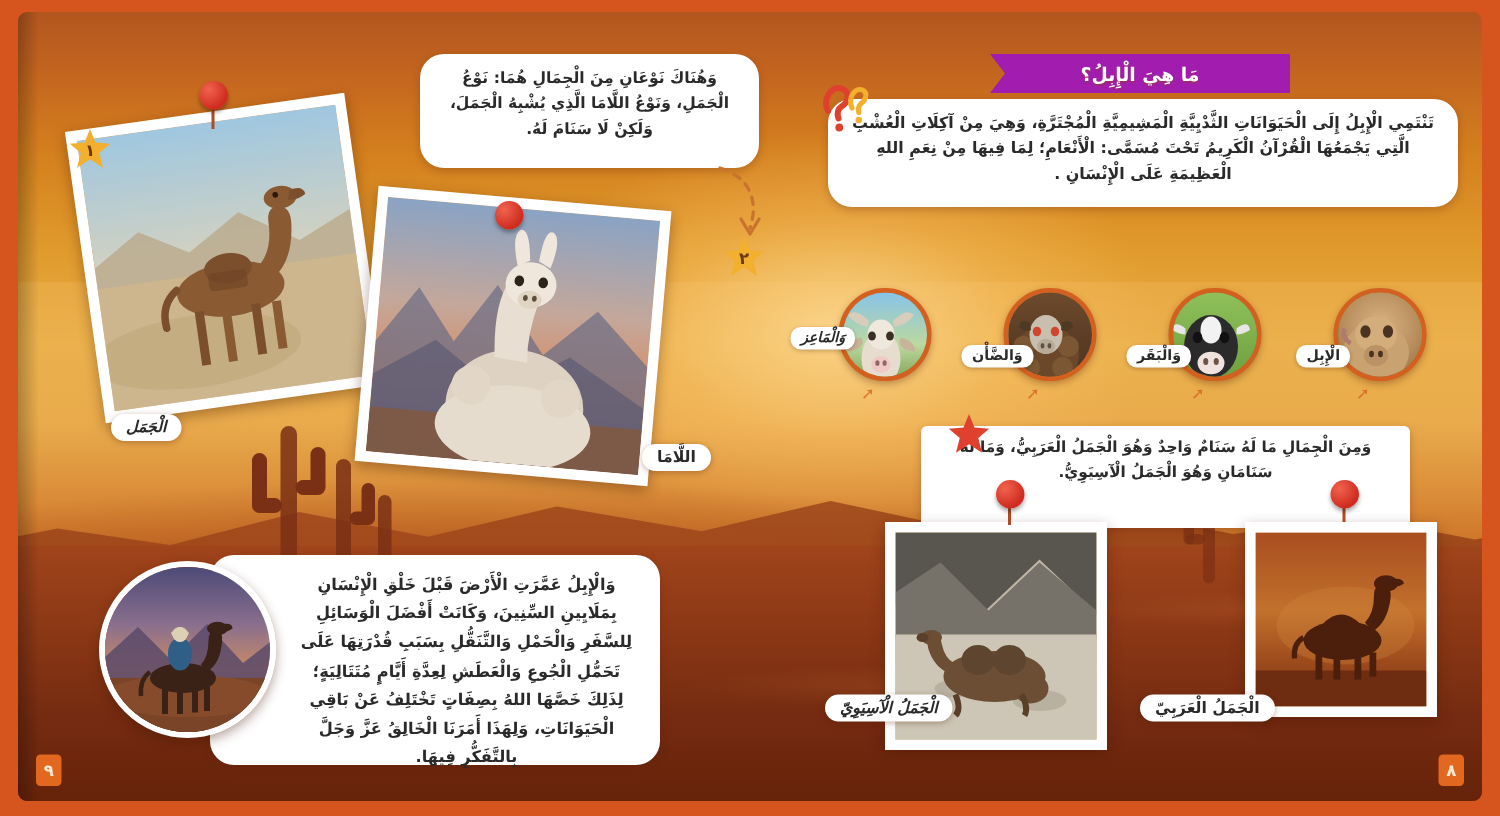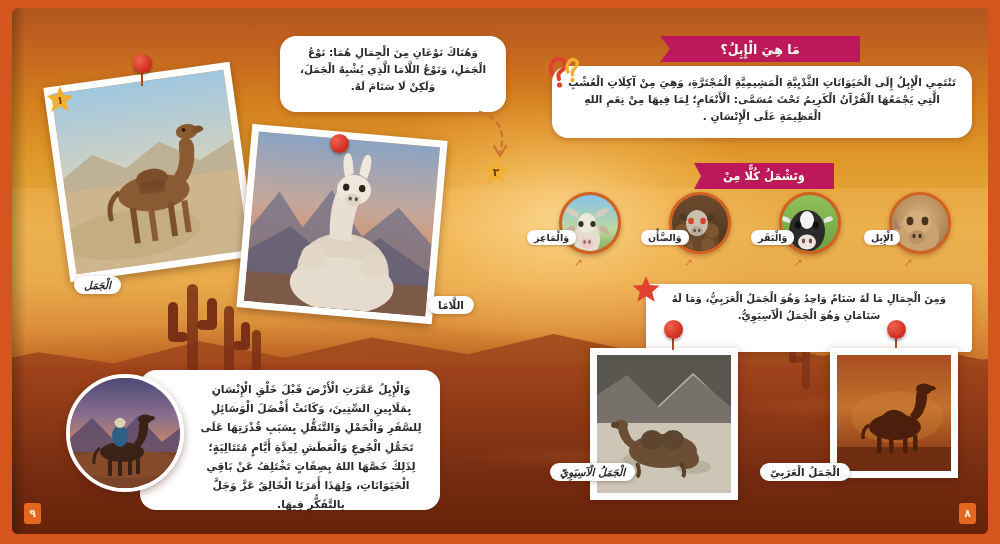--- a/index.html
+++ b/index.html
@@ -103,21 +103,21 @@
     text-align: center;
     line-height: 1.62;
     direction: rtl;
     font-weight: 700;
   }
 
   
   .ribbon {
     position: absolute;
     height: 26px;
-    background: #be185d;
+    background: #a21caf;
     color: #ffffff;
     font-weight: 700;
     font-size: 12.5px;
     display: flex; align-items: center; justify-content: center;
     text-shadow: 0 1px 1px rgba(140,70,0,.45);
     clip-path: polygon(0 0, 100% 0, 100% 100%, 0 100%, 5% 50%);
     letter-spacing: .2px;
   }
   .ribbon::before, .ribbon::after {
     content: "";
@@ -286,25 +286,20 @@
       <path d="M6 22 C2 14, 8 5, 15 7 C21 9, 20 16, 15 19 C12 21, 12 24, 13 27" stroke="#e0402e" stroke-width="4" fill="none" stroke-linecap="round"></path>
       <circle cx="13.5" cy="33" r="2.6" fill="#e0402e"></circle>
       <path d="M22 20 C19 13, 24 6, 29 8 C33 10, 31 15, 28 17 C26 19, 26 21, 26.5 23" stroke="#f2b02e" stroke-width="3.4" fill="none" stroke-linecap="round"></path>
       <circle cx="26.5" cy="28" r="2.2" fill="#f2b02e"></circle>
     </svg>
 
     <div class="card" style="left:540px; top:58px; width:420px; height:72px; border-radius:16px;">
       <div class="card-text" style="font-size:10.6px; padding:8px 12px;">تَنْتَمِي الْإِبِلُ إِلَى الْحَيَوَانَاتِ الثَّدْيِيَّةِ الْمَشِيمِيَّةِ الْمُجْتَرَّةِ، وَهِيَ مِنْ آكِلَاتِ الْعُشْبِ الَّتِي يَجْمَعُهَا الْقُرْآنُ الْكَرِيمُ تَحْتَ مُسَمَّى: الْأَنْعَامِ؛ لِمَا فِيهَا مِنْ نِعَمِ اللهِ الْعَظِيمَةِ عَلَى الْإِنْسَانِ .</div>
     </div>
 
-    <div class="ribbon-wrap" style="left:682px; top:155px; width:140px;">
-      <div class="ribbon-tail-l"></div>
-      <div class="ribbon-tail-r"></div>
-      <div class="ribbon" style="position:relative; width:140px; font-size:11.5px;">وَتَشْمَلُ كُلًّا مِنْ</div>
-    </div>
 
     <div class="medallion" style="left:877px; top:184px;">
       <div class="m-img" style="background:
            radial-gradient(circle at 50% 40%, #d9b384 0%, #b98f5e 55%, #8d6a3f 100%),
            linear-gradient(180deg,#9fb86a,#6f8d3f);">
         <svg width="62" height="62" viewBox="0 0 62 62">
           <ellipse cx="31" cy="40" rx="22" ry="20" fill="#c9a271"></ellipse>
           <ellipse cx="31" cy="28" rx="14" ry="12" fill="#d4ad7c"></ellipse>
           <ellipse cx="24" cy="26" rx="3.4" ry="4.2" fill="#4a3320"></ellipse>
           <ellipse cx="39" cy="26" rx="3.4" ry="4.2" fill="#4a3320"></ellipse>
@@ -365,32 +360,32 @@
           <path d="M18 30 q-9 2 -10 9 q7 1 11 -5z" fill="#c8b49a"></path>
           <path d="M44 30 q9 2 10 9 q-7 1 -11 -5z" fill="#c8b49a"></path>
           <ellipse cx="25" cy="29" rx="2.6" ry="3" fill="#3a2f22"></ellipse>
           <ellipse cx="37" cy="29" rx="2.6" ry="3" fill="#3a2f22"></ellipse>
           <ellipse cx="31" cy="48" rx="6.5" ry="5.5" fill="#f0c8c6"></ellipse>
           <ellipse cx="28.6" cy="47" rx="1.4" ry="1.9" fill="#8a6a66"></ellipse>
           <ellipse cx="33.4" cy="47" rx="1.4" ry="1.9" fill="#8a6a66"></ellipse>
         </svg>
       </div>
     </div>
-    <div class="med-label" style="left:515px; top:222px;">وَالْمَاعِز</div>
+    <div class="med-label" style="left:515px; top:210px;font-style:italic;">وَالْمَاعِز</div>
 
     <div class="chev" style="left:562px; top:248px;">➚</div>
     <div class="chev" style="left:672px; top:248px;">➚</div>
     <div class="chev" style="left:782px; top:248px;">➚</div>
     <div class="chev" style="left:892px; top:248px;">➚</div>
 
     <div class="star-badge star-red" style="left:620px; top:268px;">
       <div class="star-shape"></div>
     </div>
 
-    <div class="card" style="left:634px; top:276px; width:326px; height:68px; border-radius:4px;">
+    <div class="card" style="left:602px; top:276px; width:326px; height:68px; border-radius:4px;">
       <div class="card-text" style="font-size:10.2px; padding:7px 12px;">وَمِنَ الْجِمَالِ مَا لَهُ سَنَامٌ وَاحِدٌ وَهُوَ الْجَمَلُ الْعَرَبِيُّ، وَمَا لَهُ سَنَامَانِ وَهُوَ الْجَمَلُ الْآسِيَوِيُّ.</div>
     </div>
 
     <div class="pin" style="left:652px; top:312px;"></div>
     <div class="pin" style="left:875px; top:312px;"></div>
     <div style="position:absolute; left:660px; top:322px; width:2px; height:20px; background:#b04a22; z-index:11;"></div>
     <div style="position:absolute; left:883px; top:322px; width:2px; height:18px; background:#b04a22; z-index:11;"></div>
 
     <div class="polaroid" style="left:578px; top:340px; width:148px; height:152px;">
       <div class="photo">

